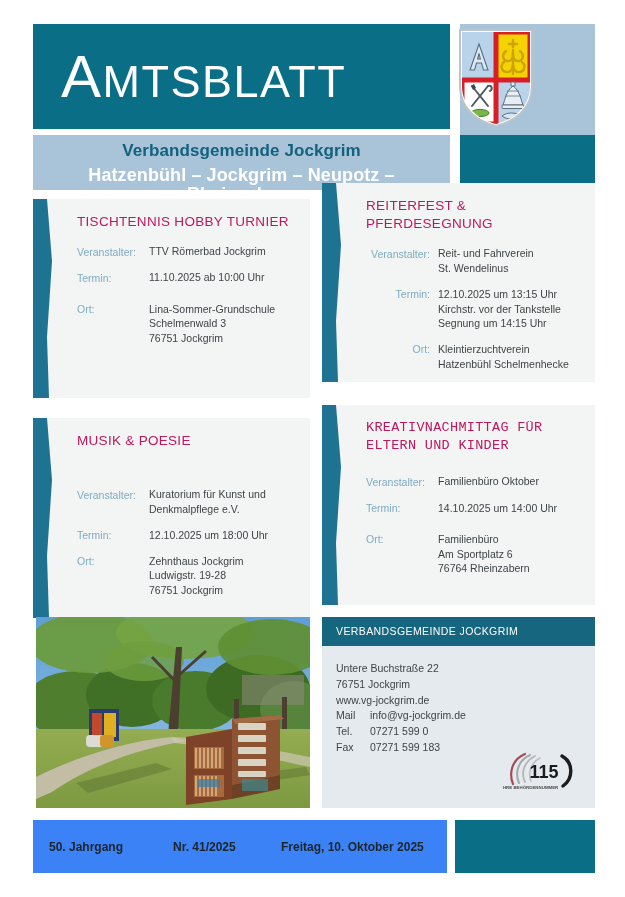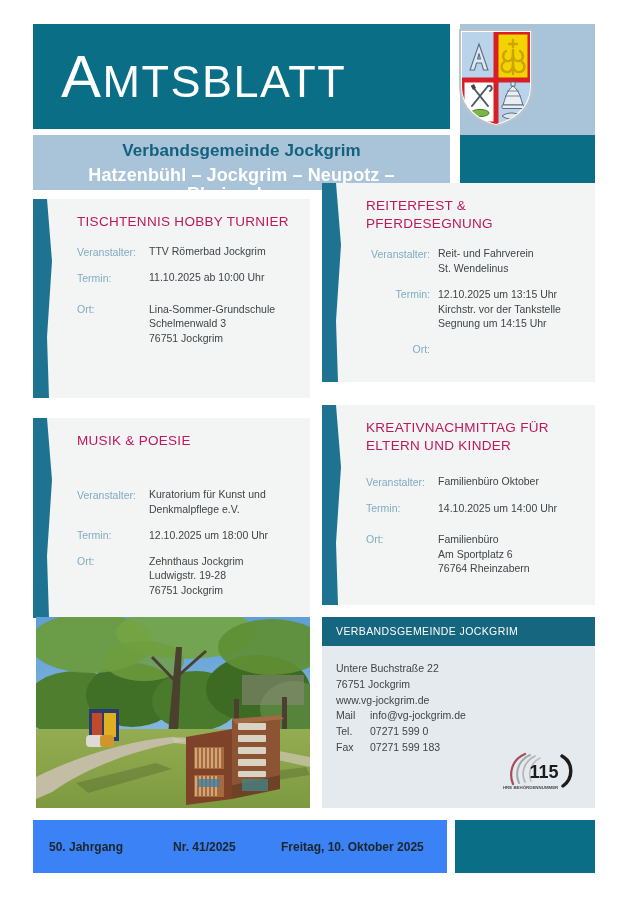--- a/index.html
+++ b/index.html
@@ -361,20 +361,24 @@
       <div class="kv">
         <div class="kv-label">Termin:</div>
         <div class="kv-value">
           <div>12.10.2025 um 13:15 Uhr</div>
           <div>Kirchstr. vor der Tankstelle</div>
           <div>Segnung um 14:15 Uhr</div>
         </div>
       </div>
       <div class="kv">
         <div class="kv-label">Ort:</div>
+        <div class="kv-value">
+          <div>Kleintierzuchtverein</div>
+          <div>Hatzenbühl Schelmenhecke</div>
+        </div>
       </div>
     </div>
   </div>
 
   <div class="card" style="left:33px; top:418px; width:277px; height:200px;">
     <div class="card-accent">
       <svg viewBox="0 0 22 200" preserveAspectRatio="none" xmlns="http://www.w3.org/2000/svg">
         <path d="M0 0 L14 0 L19 62 L14 138 L16 200 L0 200 Z" fill="#1e7392"></path>
       </svg>
     </div>
@@ -404,21 +408,21 @@
     </div>
   </div>
 
   <div class="card" style="left:322px; top:405px; width:273px; height:200px;">
     <div class="card-accent">
       <svg viewBox="0 0 22 200" preserveAspectRatio="none" xmlns="http://www.w3.org/2000/svg">
         <path d="M0 0 L14 0 L19 62 L14 138 L16 200 L0 200 Z" fill="#1e7392"></path>
       </svg>
     </div>
     <div class="card-inner">
-      <div class="card-title" style="margin-bottom:19px;">KREATIVNACHMITTAG FÜR ELTERN UND KINDER</div>
+      <div class="card-title" style="margin-bottom:19px;font-family:Liberation Mono, monospace;">KREATIVNACHMITTAG FÜR ELTERN UND KINDER</div>
       <div class="kv">
         <div class="kv-label">Veranstalter:</div>
         <div class="kv-value">
           <div>Familienbüro Oktober</div>
         </div>
       </div>
       <div class="kv" style="margin-bottom:16px;">
         <div class="kv-label">Termin:</div>
         <div class="kv-value">
           <div>14.10.2025 um 14:00 Uhr</div>

